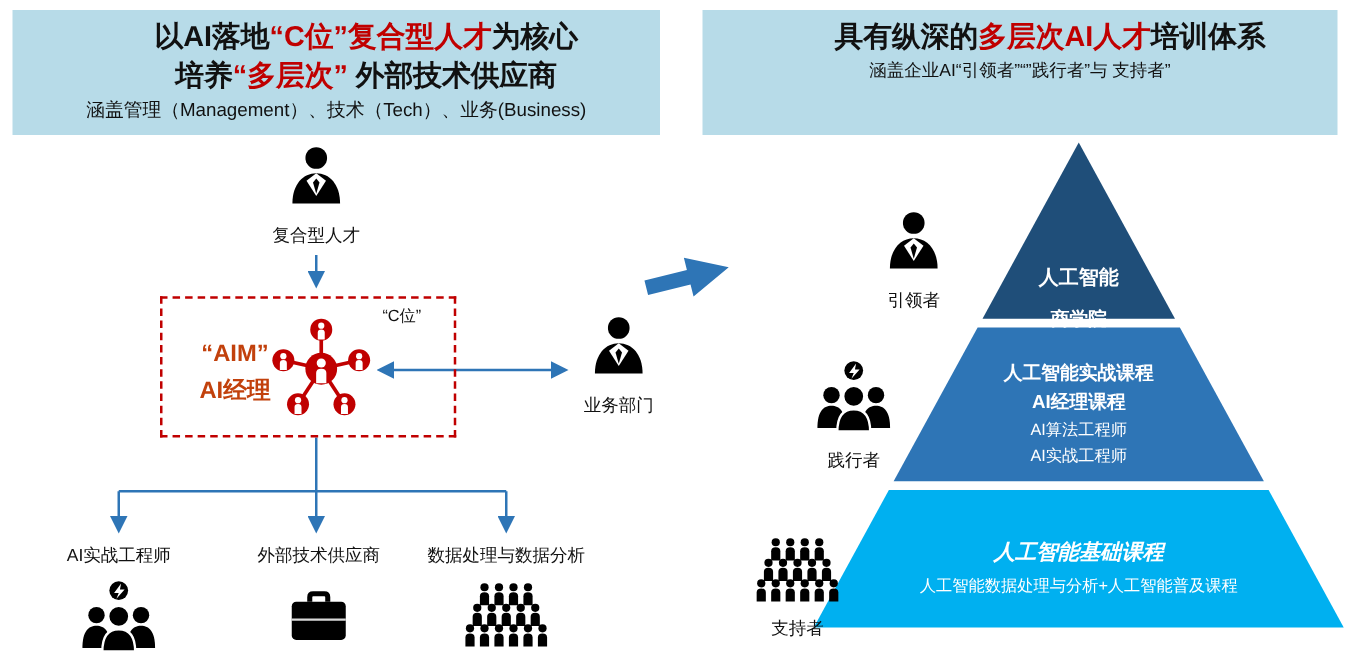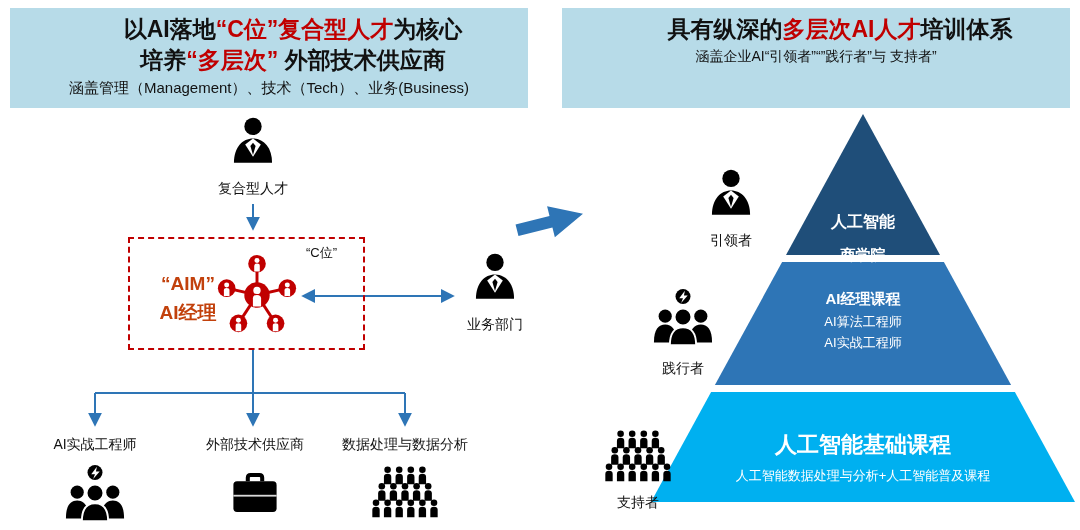--- a/index.html
+++ b/index.html
@@ -42,21 +42,21 @@
   .c-label { position:absolute; right:26px; top:5px; font-size:13px; color:#111; }
 
   .pyr-text { position:absolute; color:#fff; text-align:center; }
   .pt1 { left:763px; top:188px; width:200px; font-size:16px; font-weight:bold;margin-top:24px; }
   .pt1 .sub { font-weight:bold; font-size:15px; margin-top:13px; }
   .pt2 { left:713px; top:288px; width:300px; }
   .pt2 .b { font-size:15px; font-weight:bold; line-height:1.5; }
   .pt2 .n { font-size:13px; line-height:1.65; }
   .pt2 .n:first-of-type { margin-top:5px; }
   .pt3 { left:663px; top:430px; width:400px; }
-  .pt3 .b { font-size:22px; font-weight:bold; }
+  .pt3 .b { font-size:17px; font-weight:bold;font-style:italic; }
   .pt3 .n { font-size:13px; margin-top:7px; }
 
   .hidden-defs { position:absolute; width:0; height:0; overflow:hidden; }
 </style>
 </head>
 <body>
 
 <svg class="hidden-defs" aria-hidden="true">
   <defs>
     <g id="tp">
@@ -219,20 +219,21 @@
     <polygon points="218,4 295,145 141,145" fill="#1f4e79"></polygon>
     <polygon points="137.1,152 298.9,152 366.1,275 69.9,275" fill="#2e75b6"></polygon>
     <polygon points="66.1,282 369.9,282 430,392 6,392" fill="#00b0f0"></polygon>
   </svg>
 
   <div class="pyr-text pt1">
     <div>人工智能</div>
     <div class="sub">商学院</div>
   </div>
   <div class="pyr-text pt2">
+    <div class="b">人工智能实战课程</div>
     <div class="b">AI经理课程</div>
     <div class="n">AI算法工程师</div>
     <div class="n">AI实战工程师</div>
   </div>
   <div class="pyr-text pt3">
     <div class="b">人工智能基础课程</div>
     <div class="n">人工智能数据处理与分析+人工智能普及课程</div>
   </div>
 
   <svg class="icon" style="left:705px; top:168px; width:52px; height:52px;">

